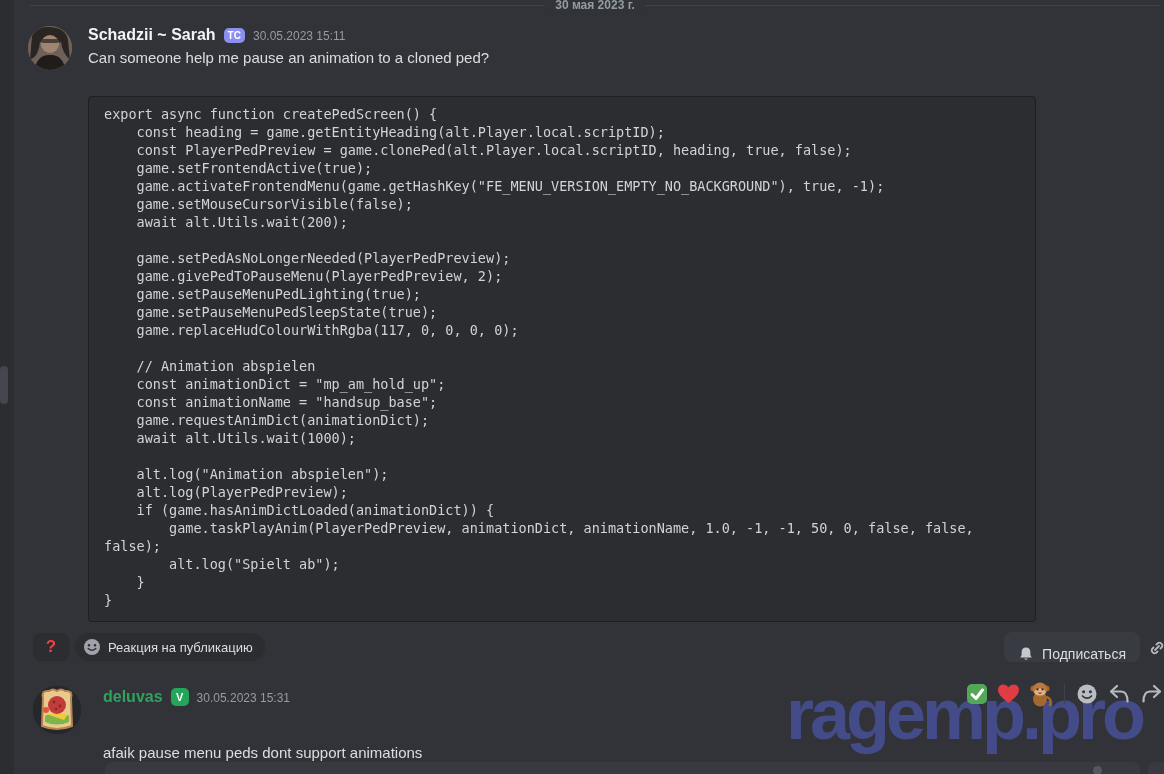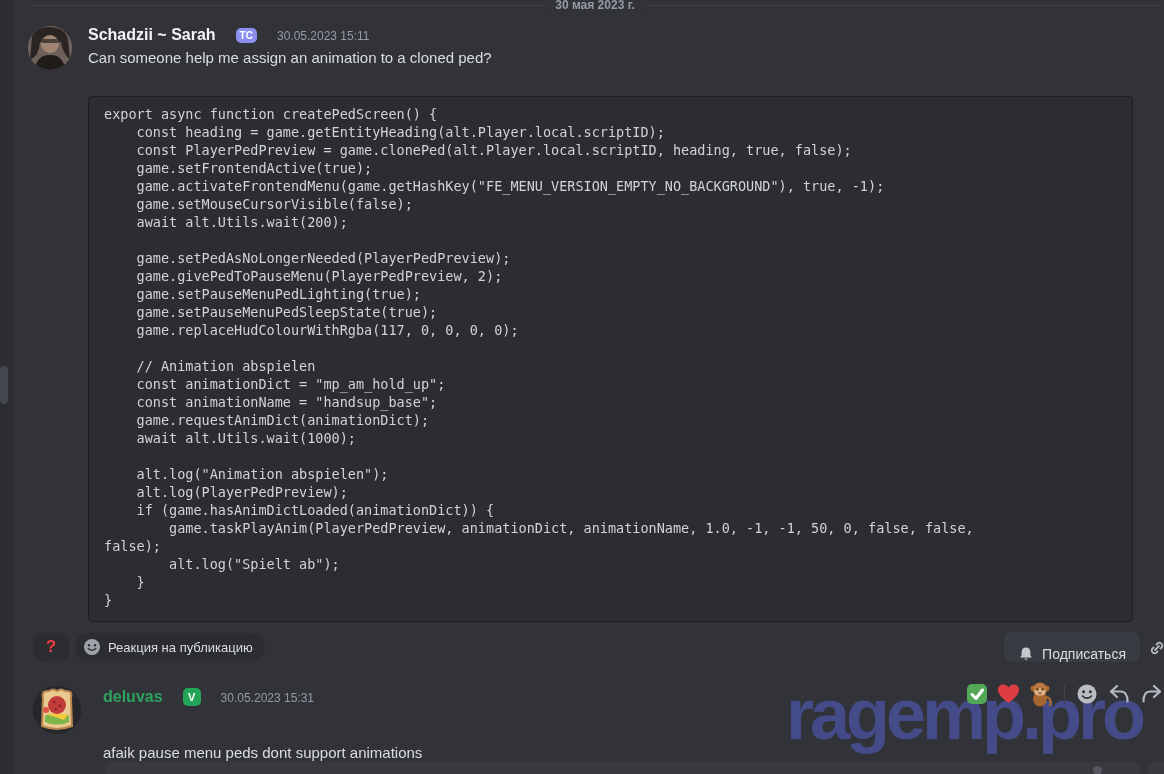--- a/index.html
+++ b/index.html
@@ -15,32 +15,32 @@
 
   
   .divider{position:absolute;left:30px;right:4px;top:5px;height:1px;background:#3f4248;z-index:1;}
   .divider-label{
     position:absolute;top:-8px;left:50%;transform:translateX(-50%);
     background:#313338;padding:0 10px;color:#949ba4;font-size:12px;font-weight:bold;line-height:16px;white-space:nowrap;
   }
 
   
   .avatar1{position:absolute;left:28px;top:26px;width:44px;height:44px;border-radius:50%;overflow:hidden;background:#6b5d52;}
-  .msg-header{position:absolute;display:flex;align-items:center;gap:20px;height:20px;}
+  .msg-header{position:absolute;display:flex;align-items:center;gap:8px;height:20px;}
   .msg1-header{left:88px;top:25px;}
   .author{font-size:16px;font-weight:bold;color:#f2f3f5;line-height:20px;}
   .badge-tc{background:#8b90f0;color:#ffffff;font-size:10px;font-weight:bold;border-radius:5px;padding:2px 4px;line-height:11px;}
   .badge-v{background:#23a55a;color:#ffffff;font-size:11px;font-weight:bold;border-radius:5px;width:18px;height:18px;display:flex;align-items:center;justify-content:center;line-height:18px;}
   .timestamp{font-size:12px;color:#949ba4;margin-top:2px;}
   .msg-text{position:absolute;font-size:15px;color:#dbdee1;line-height:22px;}
   .msg1-text{left:88px;top:47px;}
 
   
   .codeblock{
-    position:absolute;left:88px;top:96px;width:1045px;height:526px;box-sizing:border-box;
+    position:absolute;left:88px;top:96px;width:948px;height:526px;box-sizing:border-box;
     background:#2b2d31;border:1px solid #1e1f22;border-radius:4px;padding:8px 15px;
   }
   .codeblock pre{
     margin:0;font-family:"DejaVu Sans Mono",monospace;font-size:13.5px;line-height:18px;
     color:#d1d3d6;white-space:pre;
   }
 
   
   .q-pill{position:absolute;left:33px;top:633px;width:36px;height:28px;background:#2b2d31;border-radius:8px;
     display:flex;align-items:center;justify-content:center;font-size:17px;font-weight:bold;color:#f23f43;}
@@ -92,21 +92,21 @@
     <circle cx="22" cy="18" r="9" fill="#a08573"></circle>
     <rect x="13" y="13" width="18" height="4" rx="2" fill="#3a3430" opacity="0.85"></rect>
     <path d="M6 44 Q10 28 22 29 Q34 28 38 44 Z" fill="#1f1c1a"></path>
   </svg>
 </div>
 <div class="msg-header msg1-header">
   <span class="author">Schadzii ~ Sarah</span>
   <span class="badge-tc">TC</span>
   <span class="timestamp">30.05.2023 15:11</span>
 </div>
-<div class="msg-text msg1-text">Can someone help me assign an animation to a cloned ped?</div>
+<div class="msg-text msg1-text">Can someone help me pause an animation to a cloned ped?</div>
 
 <div class="codeblock">
   <pre>export async function createPedScreen() {
     const heading = game.getEntityHeading(alt.Player.local.scriptID);
     const PlayerPedPreview = game.clonePed(alt.Player.local.scriptID, heading, true, false);
     game.setFrontendActive(true);
     game.activateFrontendMenu(game.getHashKey("FE_MENU_VERSION_EMPTY_NO_BACKGROUND"), true, -1);
     game.setMouseCursorVisible(false);
     await alt.Utils.wait(200);
 

